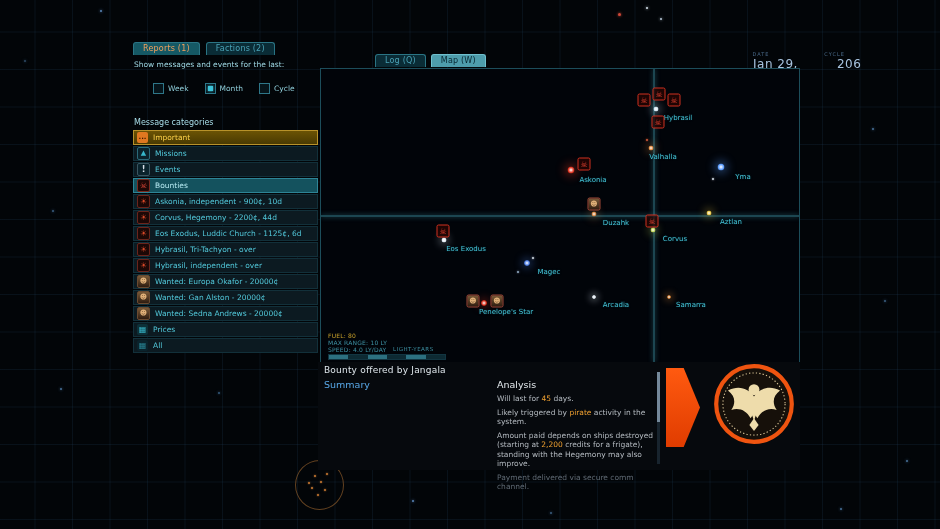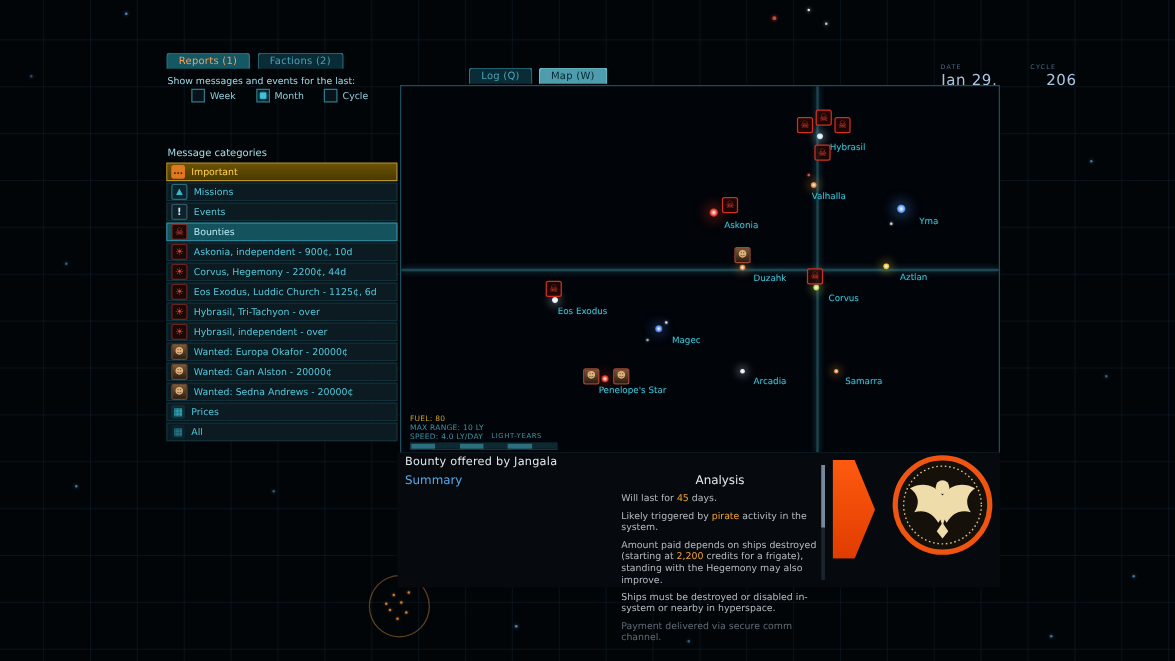--- a/index.html
+++ b/index.html
@@ -30,21 +30,21 @@
   #left-panel{left:133px;top:42px;width:185px;height:300px;}
   .tab{
     display:inline-block;height:12px;line-height:12px;padding:0 9px;
     font-size:8px;border:1px solid #2a7484;border-bottom:none;
     border-radius:3px 3px 0 0;letter-spacing:.2px;cursor:default;
   }
   .tab.sel{background:#155864;color:#f0a05c;}
   .tab.unsel{background:#0a2c36;color:#4aa2b6;}
   #lp-tabs{left:0;top:0;display:flex;gap:6px;}
   #filter-title{left:1px;top:18px;font-size:7.5px;color:#9fd8e4;}
-  #period-row{left:20px;top:29px;display:flex;gap:16px;align-items:center;}
+  #period-row{left:20px;top:41px;display:flex;gap:16px;align-items:center;}
   .cb-wrap{display:flex;align-items:center;gap:4px;font-size:7.5px;color:#8fcdd9;}
   .cb{position:relative;width:9px;height:9px;border:1px solid #2e7688;background:#06141a;display:inline-block;flex:none;}
   .cb.checked::after{content:"";position:absolute;left:2px;top:2px;right:2px;bottom:2px;background:#3cc4da;box-shadow:0 0 3px #3cc4da;}
   #filter-list{left:1px;top:43px;display:flex;flex-direction:column;gap:5px;}
   #cat-title{left:1px;top:76px;font-size:8px;color:#a8dde8;}
   #cat-list{left:0;top:88px;width:185px;display:flex;flex-direction:column;gap:1px;}
   .cat-row{
     height:13px;display:flex;align-items:center;gap:5px;padding:0 3px;
     background:#0c1a21;border:1px solid #12303a;
     font-size:7.5px;color:#52c8da;white-space:nowrap;overflow:hidden;
@@ -90,21 +90,21 @@
   .date-lbl{font-size:5px;color:#4a6a8a;letter-spacing:1px;}
   .date-val{font-size:12px;color:#a8c4e0;letter-spacing:.5px;margin-left:29px;}
 
   
   #detail{left:318px;top:362px;width:482px;height:108px;background:#06090d;}
   #detail-title{left:6px;top:3px;font-size:9px;color:#dfe7ec;letter-spacing:.2px;}
   #summary-col{left:6px;top:17px;width:168px;}
   #analysis-col{left:179px;top:17px;width:158px;}
   .col-head{font-size:9.5px;margin-bottom:4px;}
   #summary-col .col-head{color:#58a8e8;}
-  #analysis-col .col-head{color:#e4eaee;text-align:center;}
+  #analysis-col .col-head{color:#e4eaee;}
   .body-text{font-size:7.5px;line-height:9.5px;color:#b4bac0;}
   .a-line{margin:0 0 4px 0;font-size:7.5px;line-height:9.5px;color:#b4bac0;}
   .a-line .hl{color:#f0a030;}
   .a-line.dim, .a-line.dim .hl{color:#606a74;}
   #scrolltrack{left:339px;top:10px;width:3px;height:92px;background:#18242e;}
   #scrollthumb{left:0;top:0;width:3px;height:50px;background:#75899b;}
   #arrow{left:348px;top:6px;width:34px;height:79px;background:linear-gradient(#ff5a10,#e03c00);
          clip-path:polygon(0 0,52% 0,100% 50%,52% 100%,0 100%);}
   #emblem{left:394px;top:0px;width:84px;height:84px;}
 </style>
@@ -298,21 +298,20 @@
   <div id="detail-title" class="abs">Bounty offered by Jangala</div>
   <div id="summary-col" class="abs">
     <div class="col-head">Summary</div>
   </div>
   <div id="analysis-col" class="abs">
     <div class="col-head">Analysis</div>
     <div id="analysis-lines">
         <p class="a-line"><span>Will last for </span><span class="hl">45</span><span> days.</span></p>
         <p class="a-line"><span>Likely triggered by </span><span class="hl">pirate</span><span> activity in the system.</span></p>
         <p class="a-line"><span>Amount paid depends on ships destroyed (starting at </span><span class="hl">2,200</span><span> credits for a frigate), standing with the Hegemony may also improve.</span></p>
-        <p class="a-line"><span>Ships must be destroyed or disabled in-system or nearby in hyperspace.</span></p>
         <p class="a-line dim"><span>Payment delivered via secure comm channel.</span></p>
       </div>
   </div>
   <div id="scrolltrack" class="abs">
     <div id="scrollthumb" class="abs"></div>
   </div>
   <div id="arrow" class="abs"></div>
   <div id="emblem" class="abs">
     <svg width="84" height="84" viewBox="-50 -50 100 100">
       <circle r="45" fill="#16100a" stroke="#ef5410" stroke-width="5"></circle>

